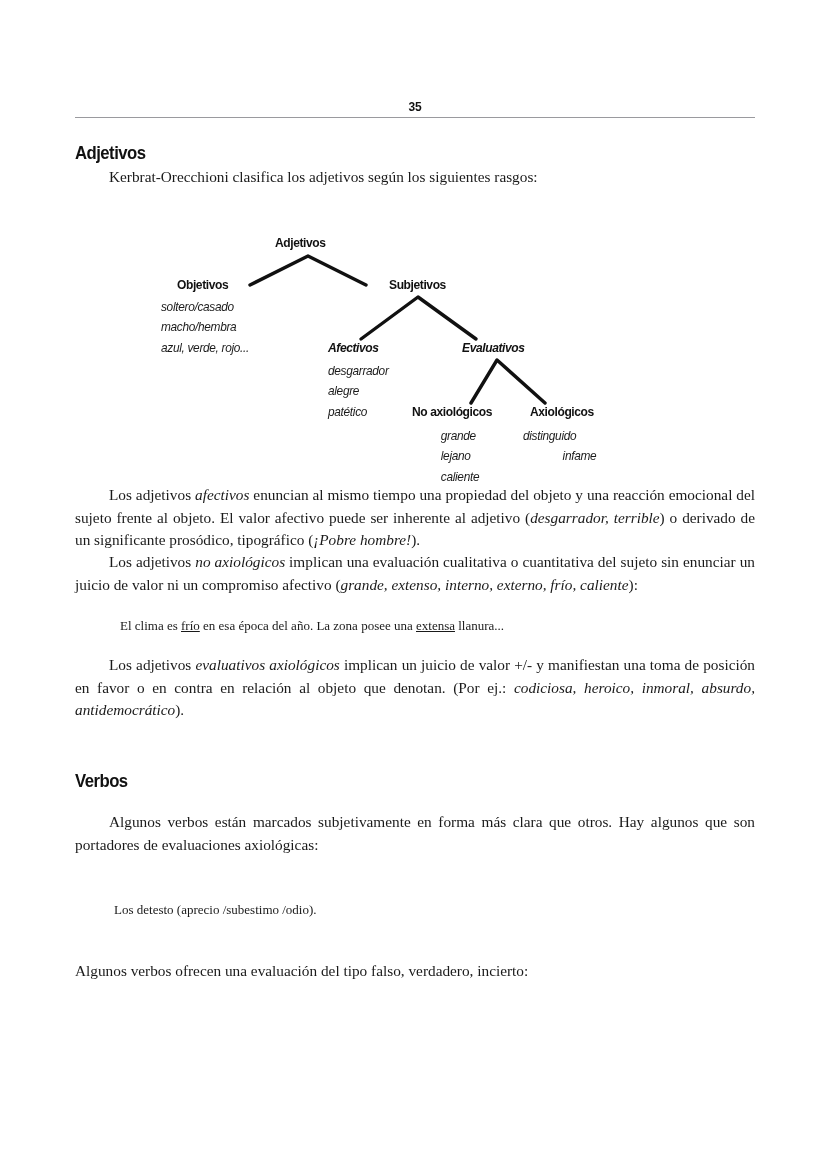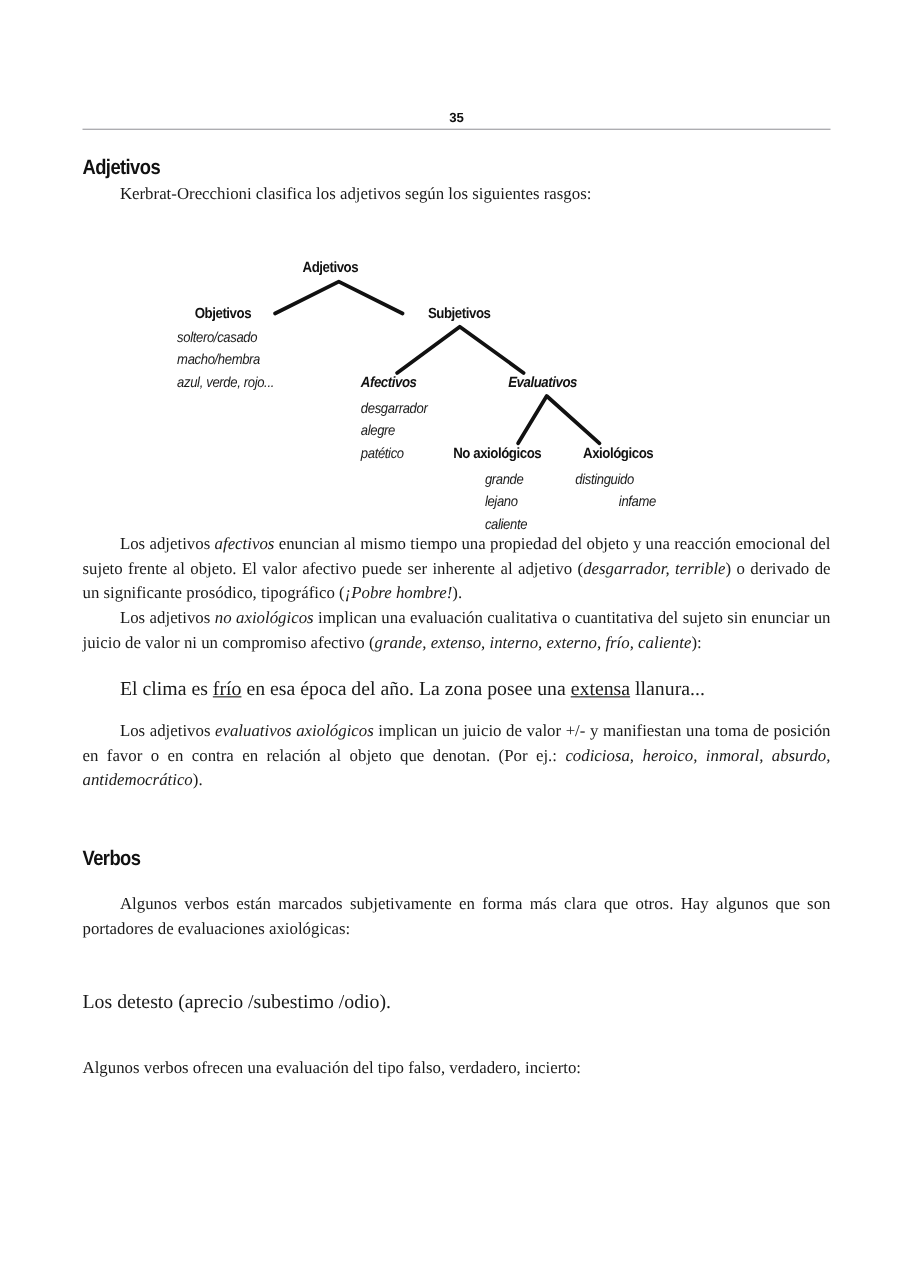--- a/index.html
+++ b/index.html
@@ -73,28 +73,28 @@
   }
   .body-block p {
     margin: 0;
     text-indent: 34px;
   }
   .body-block p.no-indent { text-indent: 0; }
 
   
   .example {
     position: absolute;
-    left: 75px;
-    width: 680px;
-    font-size: 18px;
+    left: 86px;
+    width: 680px;
+    font-size: 13px;
     line-height: 20px;
     text-align: justify;
   }
   .example p { margin: 0; text-indent: 34px; }
-  .example p.flush { text-indent: 34px; }
+  .example p.flush { text-indent: 34px; margin-left: 28px; }
 
   i, .it { font-style: italic; }
   u, .ul { text-decoration: underline; }
 
   
   .tree {
     position: absolute;
     left: 75px;
     top: 215px;
     width: 680px;

